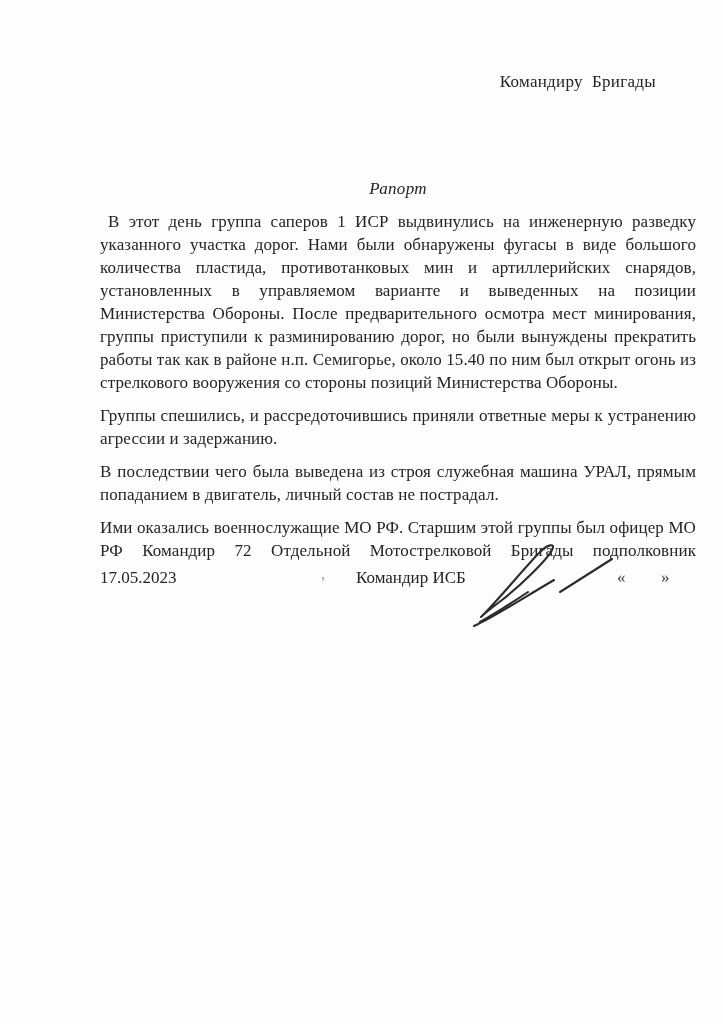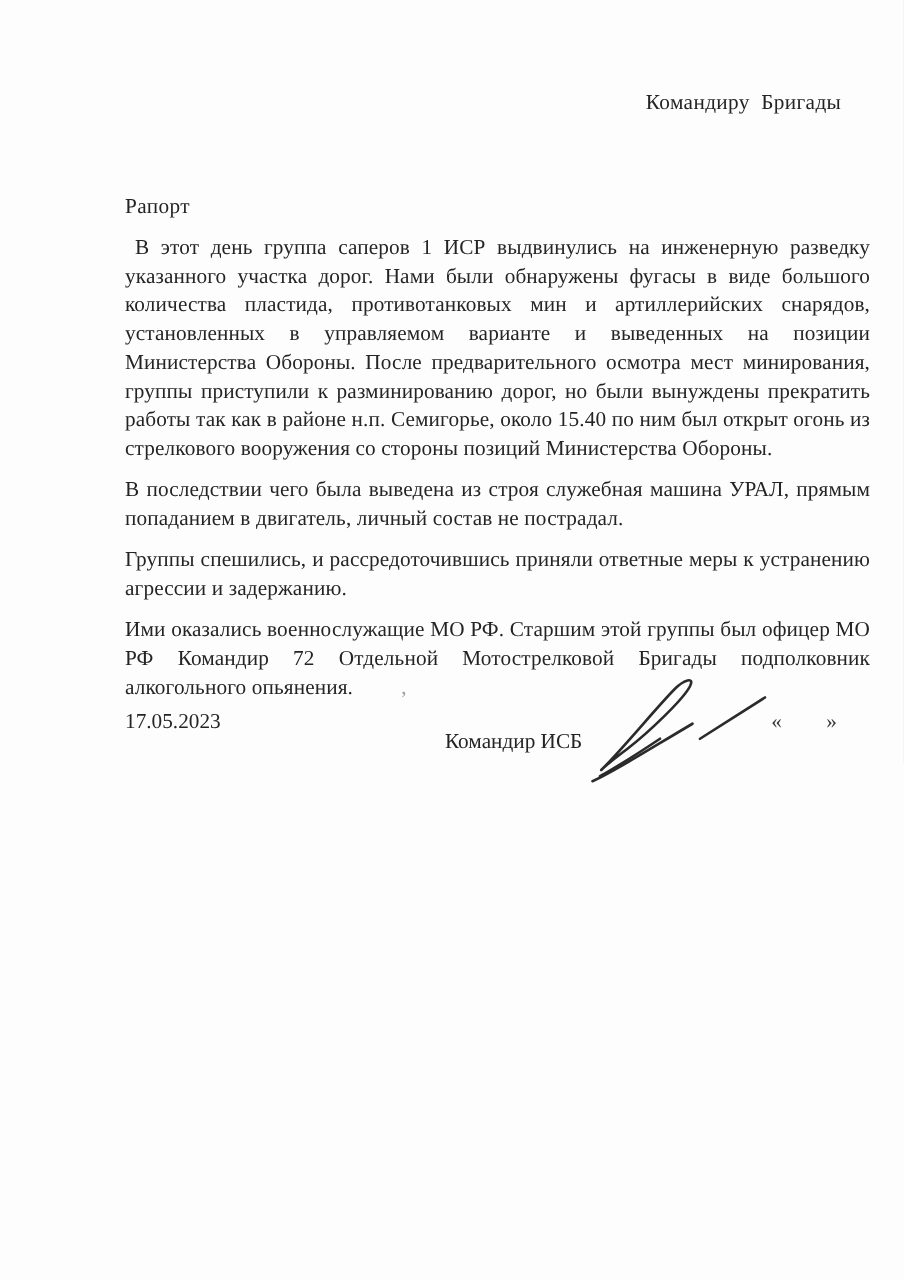--- a/index.html
+++ b/index.html
@@ -16,29 +16,30 @@
     box-sizing: border-box;
     padding: 70px 27px 0 100px;
     font-family: "Liberation Serif", "DejaVu Serif", serif;
     color: #242424;
     font-size: 17px;
     line-height: 23px;
     overflow: hidden;
   }
   .recipient {
     text-align: right;
-    margin-right: 23px;
+    margin-right: 40px;
     white-space: pre;
     letter-spacing: 0.3px;
   }
   .doc-title {
-    text-align: left;
-    margin-top: 60px;
+    text-align: center;
+    margin-top: 84px;
     margin-bottom: 0;
     letter-spacing: 0.3px;
+    font-style: italic;
   }
   .para {
     margin: 10px 0 0 0;
     text-align: justify;
     letter-spacing: 0.1px;
   }
   .para.indent { text-indent: 8px; }
   .p5 { }
   .p5-main {
     text-align: justify;
@@ -57,21 +58,21 @@
     opacity: 0.45;
   }
   .p5-last { text-align: left; }
   .footer {
     position: relative;
     margin-top: 4px;
     height: 140px;
     text-decoration: underline;
   }
   .footer .date { position: absolute; left: 0; top: 0; }
-  .footer .signer { position: absolute; left: 256px; top: 16px; }
+  .footer .signer { position: absolute; left: 256px; top: 0; }
   .footer .signature-svg {
     position: absolute;
     left: 368px;
     top: -28px;
     width: 152px;
     height: 94px;
   }
   .footer .q-open  { position: absolute; left: 517px; top: 0; color: #3a3a3a; }
   .footer .q-close { position: absolute; left: 561px; top: 0; color: #3a3a3a; }
   .sig-stroke {
@@ -87,30 +88,29 @@
 
 <div class="page">
 
   <div class="recipient">Командиру  Бригады</div>
 
   <div class="doc-title">Рапорт</div>
 
 
   <p class="para indent">В этот день группа саперов 1 ИСР  выдвинулись на инженерную разведку указанного участка дорог. Нами были обнаружены фугасы в виде большого количества пластида, противотанковых мин и артиллерийских снарядов, установленных в управляемом варианте и выведенных на позиции Министерства Обороны. После предварительного осмотра мест минирования, группы приступили к разминированию дорог, но были вынуждены прекратить работы так как в районе н.п. Семигорье, около 15.40 по ним был открыт огонь из стрелкового вооружения со стороны позиций Министерства Обороны.</p>
 
+  <p class="para">Группы спешились, и рассредоточившись приняли ответные меры к устранению агрессии и задержанию.</p>
+
   <p class="para">В последствии чего была выведена из строя служебная машина УРАЛ, прямым попаданием в двигатель, личный состав не пострадал.</p>
-
-  <p class="para">Группы спешились, и рассредоточившись приняли ответные меры к устранению агрессии и задержанию.</p>
 
   <div class="para p5">
     <div class="p5-main">Ими оказались военнослужащие МО РФ. Старшим этой группы был офицер МО РФ Командир 72 Отдельной Мотострелковой Бригады подполковник</div>
     <div class="p5-redline">
       <span class="p5-artifact">,</span>
     </div>
-    <div class="p5-last">алкогольного опьянения.</div>
   </div>
 
   <div class="footer">
     <span class="date">17.05.2023</span>
     <span class="signer">Командир ИСБ</span>
     <svg class="signature-svg" viewBox="0 0 152 94" xmlns="http://www.w3.org/2000/svg" aria-hidden="true">
       <path class="sig-stroke" d="M14,78 C32,60 58,28 72,14 C79,7 88,4 84,12 C79,22 52,48 34,62 C26,68 18,74 13,79"></path>
       <path class="sig-stroke" d="M6,88 C24,80 52,62 86,42"></path>
       <path class="sig-stroke" d="M12,84 C30,74 48,62 60,54"></path>
       <path class="sig-stroke" d="M92,54 C108,44 128,31 144,21"></path>

